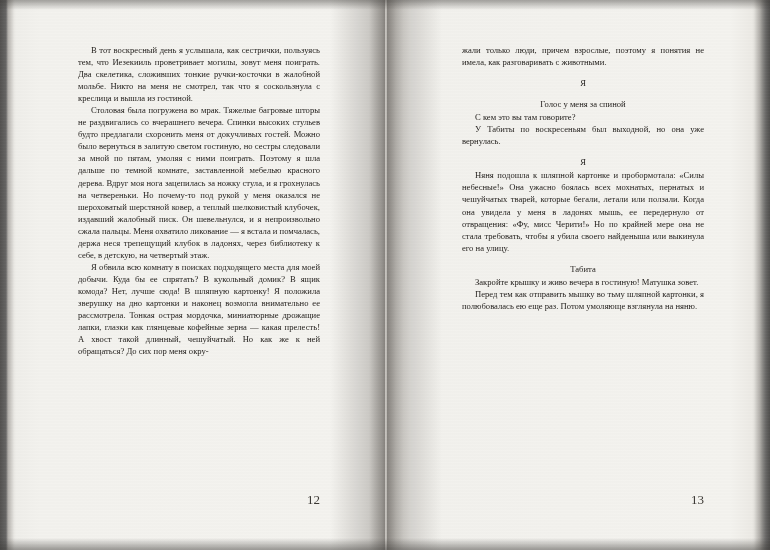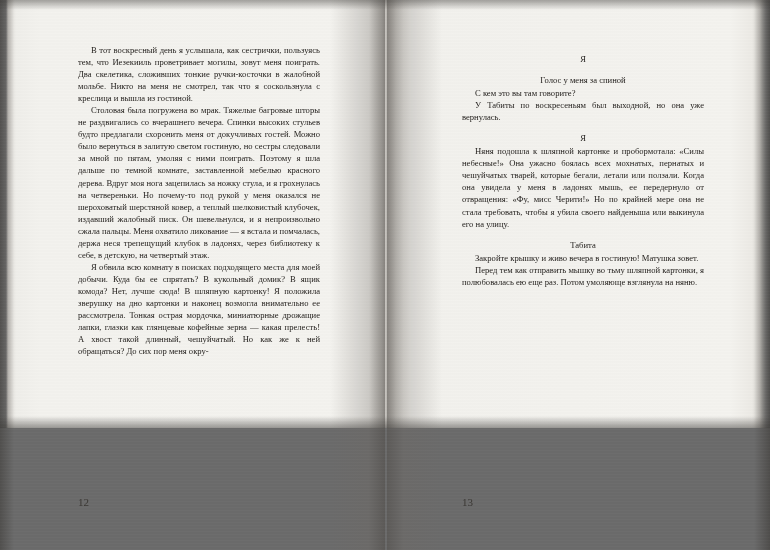--- a/index.html
+++ b/index.html
@@ -11,21 +11,21 @@
     height: 550px;
     overflow: hidden;
     background: #6b6b6b;
     font-family: "Liberation Serif", serif;
   }
   .book {
     position: absolute;
     left: 0;
     top: 0;
     width: 770px;
-    height: 428px;
+    height: 550px;
     background: linear-gradient(to right,
         #6f6f6f 0px, #7a7a7a 6px,
         #d8d5d0 8px, #efeeea 16px,
         #f3f2ee 40px, #f4f3ef 370px,
         #d9d7d2 382px, #c8c5c0 385px,
         #b9b6b1 387px, #c9c6c1 390px,
         #e2e0db 396px, #f2f1ed 410px,
         #f4f3ef 730px, #eceae5 752px,
         #cfccc7 760px, #8a8a8a 766px, #6f6f6f 770px);
   }
@@ -107,22 +107,22 @@
     margin-top: 9px;
     margin-bottom: 1px;
   }
   .text-col p.gap {
   }
   .folio {
     position: absolute;
     bottom: 42px;
     width: 242px;
     left: 62px;
-    text-align: left;
-    font-size: 11px;
+    text-align: right;
+    font-size: 13px;
     color: #3a3733;
   }
   .page-right .folio { left: 58px; }
   .paper-grain {
     position: absolute;
     top: 0; left: 0; width: 770px; height: 550px;
     background-image:
       linear-gradient(rgba(255,255,255,0.02) 50%, rgba(0,0,0,0.012) 50%);
     background-size: 100% 3px;
     pointer-events: none;
@@ -138,20 +138,21 @@
     <div class="text-col">
       <p>В тот воскресный день я услышала, как сестрички, пользуясь тем, что Иезекииль проветривает могилы, зовут меня поиграть. Два скелетика, сложивших тонкие ручки-косточки в жалобной мольбе. Никто на меня не смотрел, так что я соскользнула с креслица и вышла из гостиной.</p>
       <p>Столовая была погружена во мрак. Тяжелые багровые шторы не раздвигались со вчерашнего вечера. Спинки высоких стульев будто предлагали схоронить меня от докучливых гостей. Можно было вернуться в залитую светом гостиную, но сестры следовали за мной по пятам, умоляя с ними поиграть. Поэтому я шла дальше по темной комнате, заставленной мебелью красного дерева. Вдруг моя нога зацепилась за ножку стула, и я грохнулась на четвереньки. Но почему-то под рукой у меня оказался не шероховатый шерстяной ковер, а теплый шелковистый клубочек, издавший жалобный писк. Он шевельнулся, и я непроизвольно сжала пальцы. Меня охватило ликование — я встала и помчалась, держа неся трепещущий клубок в ладонях, через библиотеку к себе, в детскую, на четвертый этаж.</p>
       <p>Я обвила всю комнату в поисках подходящего места для моей добычи. Куда бы ее спрятать? В кукольный домик? В ящик комода? Нет, лучше сюда! В шляпную картонку! Я положила зверушку на дно картонки и наконец возмогла внимательно ее рассмотрела. Тонкая острая мордочка, миниатюрные дрожащие лапки, глазки как глянцевые кофейные зерна — какая прелесть! А хвост такой длинный, чешуйчатый. Но как же к ней обращаться? До сих пор меня окру-</p>
     </div>
     <div class="folio">12</div>
   </div>
 
   <div class="page page-right">
     <div class="text-col">
+      <p class="noindent">жали только люди, причем взрослые, поэтому я понятия не имела, как разговаривать с животными.</p>
       <p class="speaker">Я</p>
       <p class="speaker">Голос у меня за спиной</p>
       <p>С кем это вы там говорите?</p>
       <p class="gap">У Табиты по воскресеньям был выходной, но она уже вернулась.</p>
       <p class="speaker">Я</p>
       <p class="gap">Няня подошла к шляпной картонке и пробормотала: «Силы небесные!» Она ужасно боялась всех мохнатых, пернатых и чешуйчатых тварей, которые бегали, летали или ползали. Когда она увидела у меня в ладонях мышь, ее передернуло от отвращения: «Фу, мисс Черити!» Но по крайней мере она не стала требовать, чтобы я убила своего найденыша или выкинула его на улицу.</p>
       <p class="speaker">Табита</p>
       <p>Закройте крышку и живо вечера в гостиную! Матушка зовет.</p>
       <p class="gap">Перед тем как отправить мышку во тьму шляпной картонки, я полюбовалась ею еще раз. Потом умоляюще взглянула на няню.</p>
     </div>

